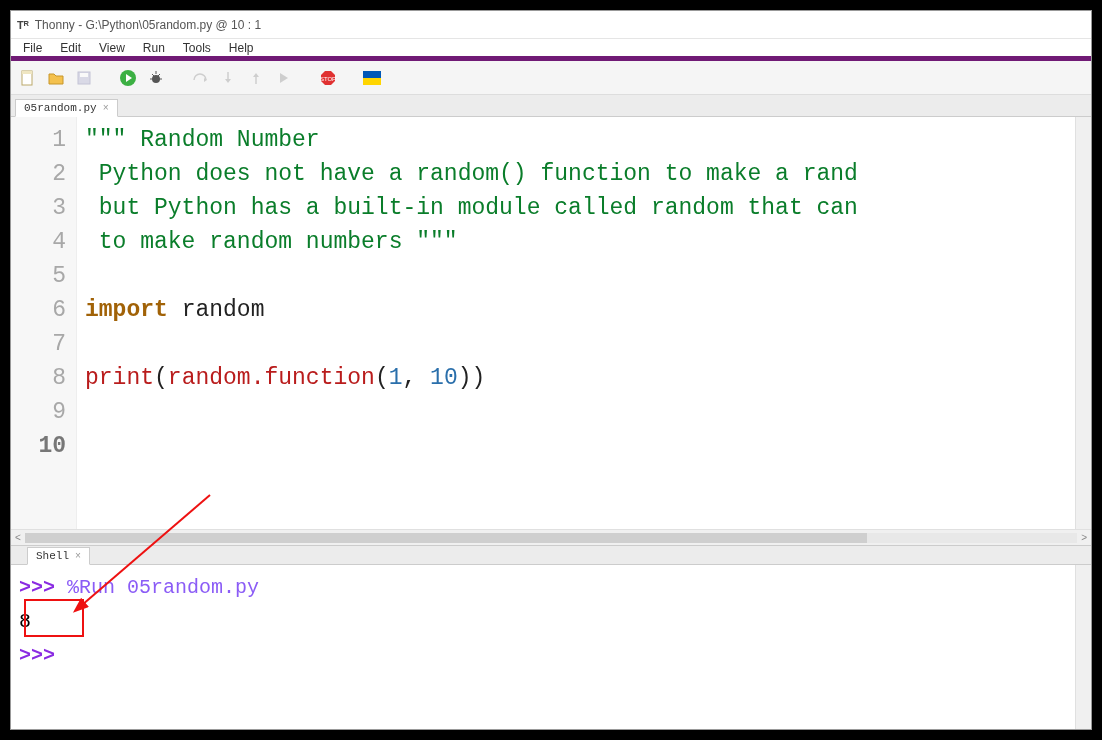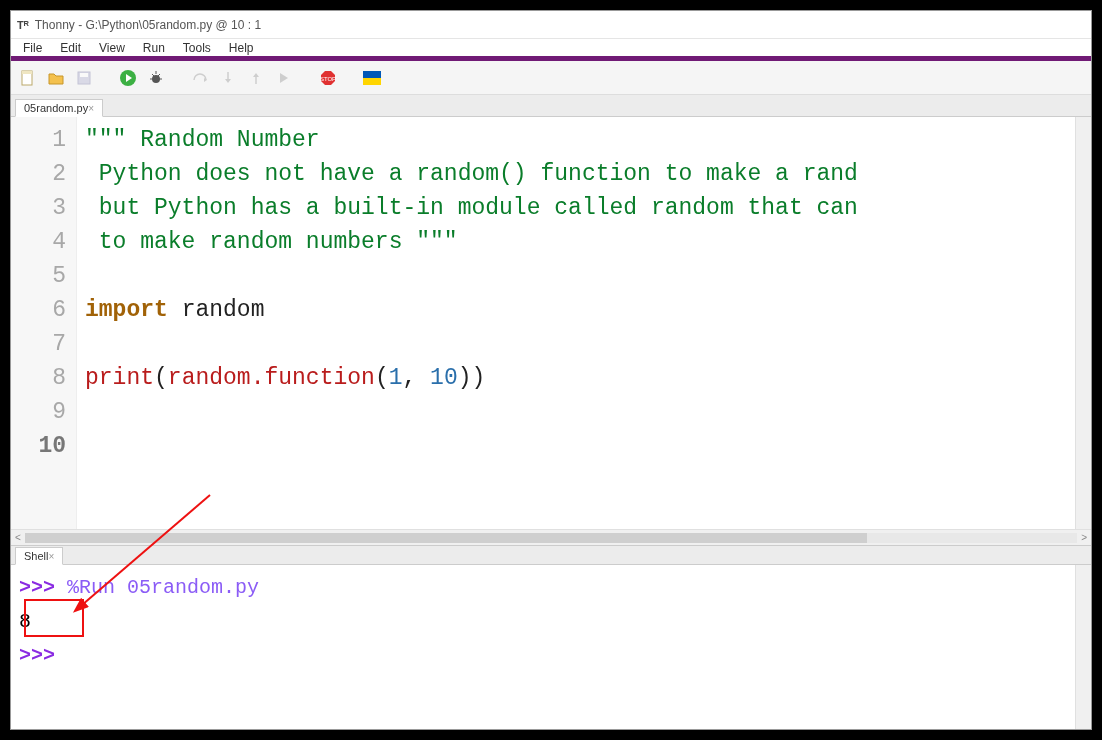--- a/index.html
+++ b/index.html
@@ -74,22 +74,24 @@
   }
   .tab {
     background: #fff;
     border: 1px solid #ccc;
     border-bottom: 1px solid #fff;
     padding: 2px 8px;
     font-size: 11px;
     color: #333;
     display: flex;
     align-items: center;
+    gap: 6px;
     position: relative;
     top: 1px;
+    font-family: Liberation Mono, monospace;
   }
   .tab .close-x { color: #999; font-size: 10px; }
   .editor {
     flex: 1;
     background: #fff;
     display: flex;
     overflow: hidden;
     position: relative;
   }
   .gutter {
@@ -139,21 +141,21 @@
     flex:1; height:10px; background:#e8e8e8; margin:0 4px; position:relative;
   }
   .hscroll .thumb {
     position:absolute; left:0; top:0; bottom:0; width:80%; background:#cfcfcf;
   }
   .shell-tabbar {
     height: 20px;
     background: #ececec;
     display: flex;
     align-items: flex-end;
-    padding: 0 4px;
+    padding: 0 16px;
     border-top: 1px solid #ccc;
     border-bottom: 1px solid #ccc;
   }
   .shell {
     height: 164px;
     background: #fff;
     font-family: Consolas, "Courier New", monospace;
     font-size: 20px;
     line-height: 34px;
     padding: 6px 8px;

